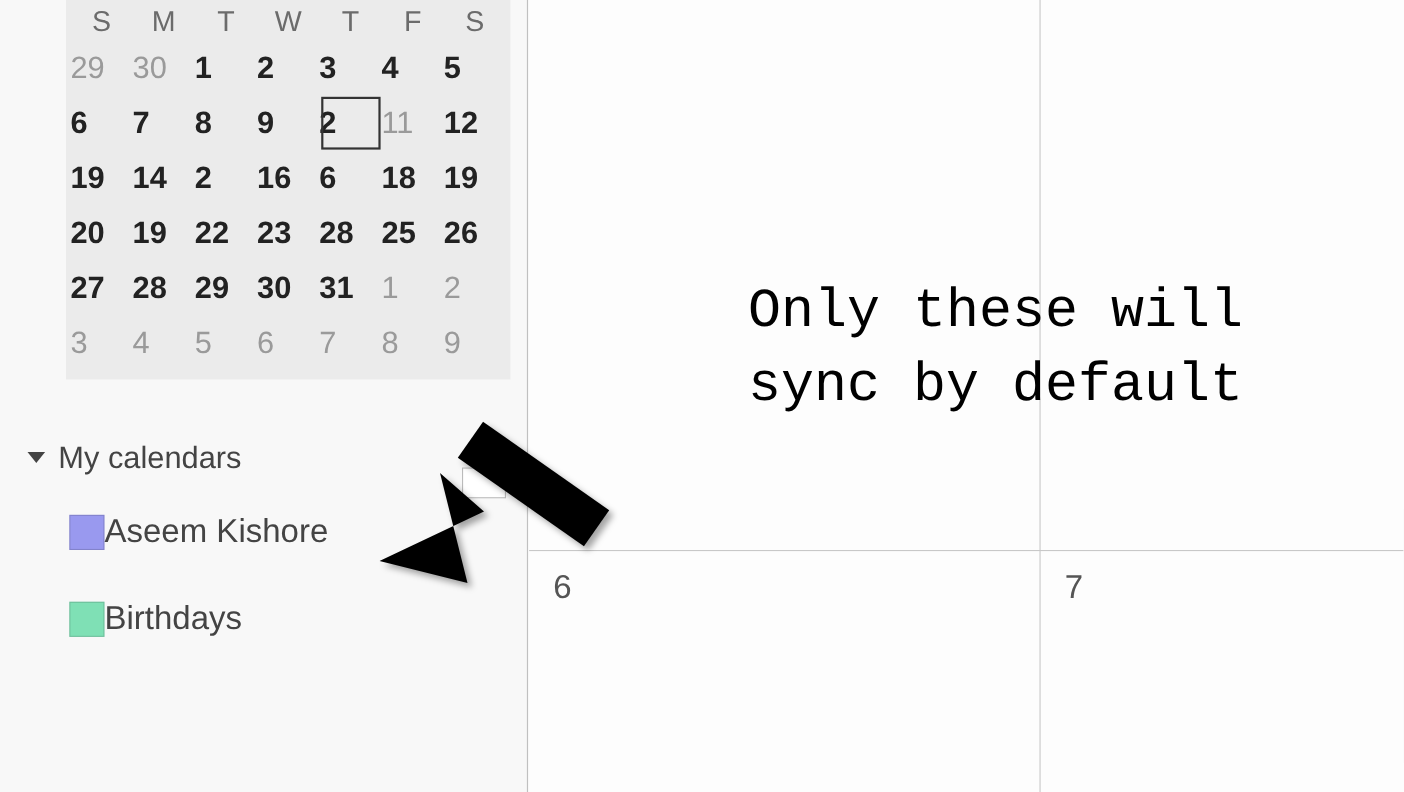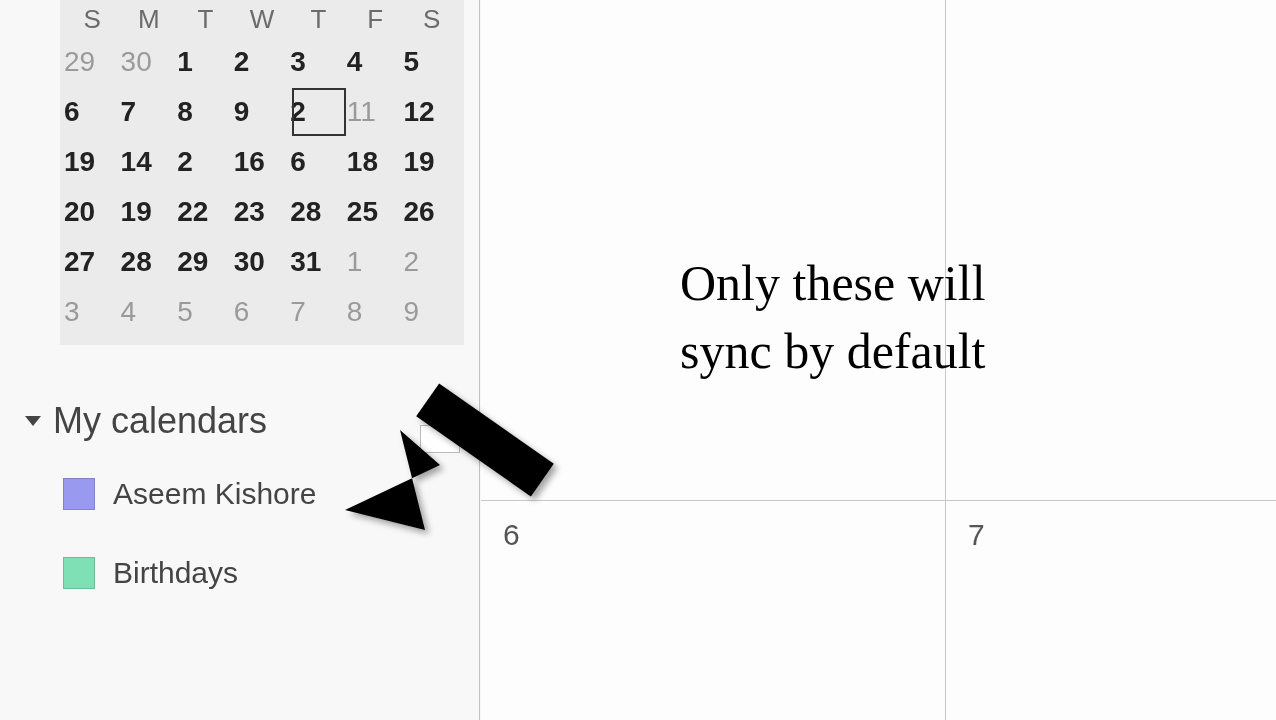--- a/index.html
+++ b/index.html
@@ -81,41 +81,40 @@
       gap: 12px;
     }
     .caret-down {
       width: 0;
       height: 0;
       border-left: 8px solid transparent;
       border-right: 8px solid transparent;
       border-top: 10px solid #444;
     }
     .section-title {
-      font-size: 36px;
+      font-size: 28px;
       color: #444;
       font-weight: normal;
     }
     .dropdown-partial {
       position: absolute;
       left: 420px;
       top: 425px;
       width: 40px;
       height: 28px;
       border: 1px solid #bbb;
       background: #fff;
     }
     .calendar-list {
       margin-top: 35px;
       padding-left: 38px;
     }
     .calendar-item {
       display: flex;
       align-items: center;
-      gap: 18px;
       margin-bottom: 45px;
     }
     .color-swatch {
       width: 32px;
       height: 32px;
       border: 1px solid rgba(0,0,0,0.15);
     }
     .swatch-purple { background: #9999ef; }
     .swatch-mint { background: #7fe0b5; }
     .swatch-white { background: #fff; border: 1px solid #aaa; }
@@ -152,21 +151,21 @@
       color: #555;
       padding: 18px 0 0 22px;
       font-weight: normal;
     }
     .annotation-text {
       position: absolute;
       left: 680px;
       top: 250px;
       font-size: 50px;
       color: #000;
-      font-family: Liberation Serif, serif;
+      font-family: Liberation Mono, monospace;
       line-height: 1.35;
       font-weight: normal;
     }
     .arrow-svg {
       position: absolute;
       left: 345px;
       top: 360px;
       width: 240px;
       height: 180px;
       filter: drop-shadow(4px 4px 3px rgba(0,0,0,0.35));

